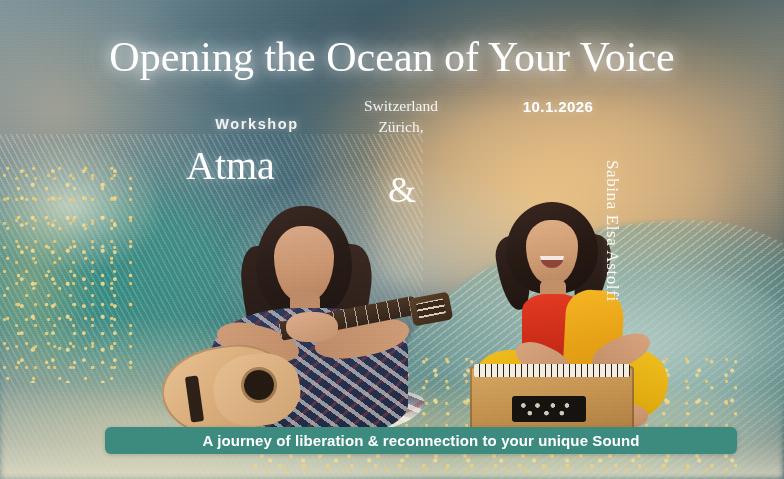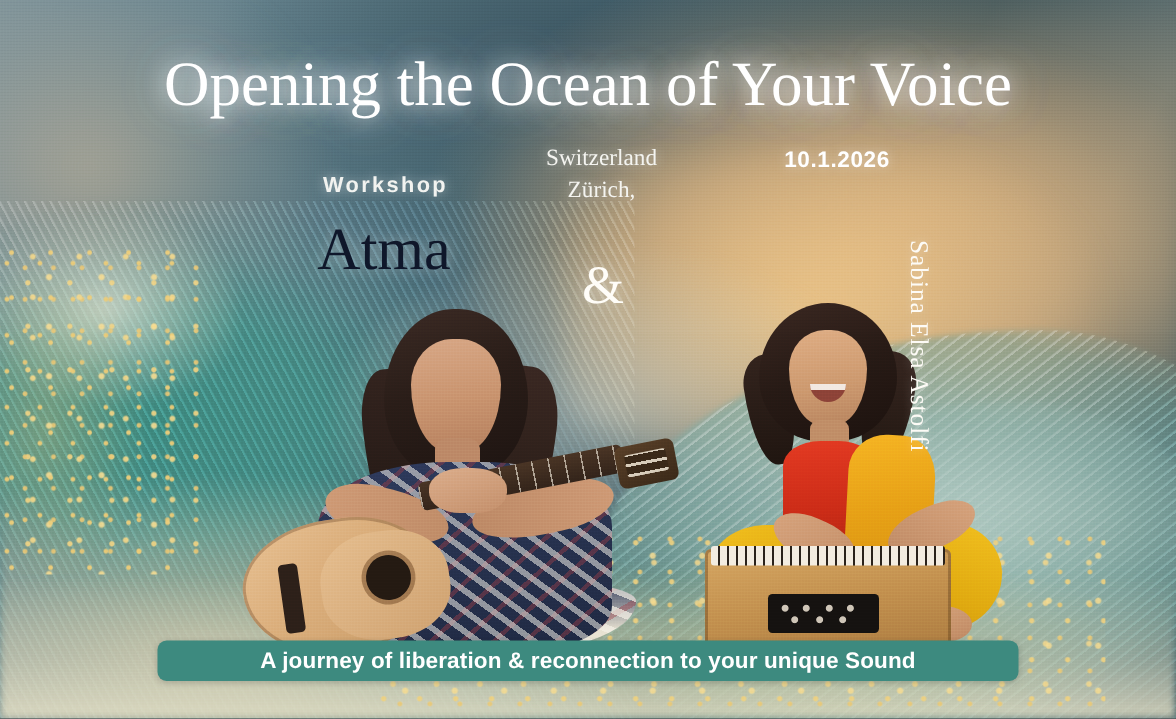--- a/index.html
+++ b/index.html
@@ -350,23 +350,23 @@
     font-family:"Liberation Serif", serif;
     font-size:15.5px;line-height:1.35;color:#f4f4f0;
     text-shadow:0 0 8px rgba(255,255,255,.45);
   }
   .sub-date{
     position:absolute;left:500px;top:2px;width:116px;text-align:center;
     font-size:15px;font-weight:bold;letter-spacing:.4px;color:#ffffff;
     text-shadow:0 0 8px rgba(255,255,255,.45);
   }
   .name-atma{
-    position:absolute;left:186px;top:146px;width:140px;text-align:center;
-    font-family:"Liberation Serif", serif;
-    font-size:40px;line-height:1;color:#0f172a;
+    position:absolute;left:186px;top:146px;width:140px;text-align:left;
+    font-family:"Liberation Serif", serif;
+    font-size:40px;line-height:1;color:#ffffff;
     text-shadow:0 0 10px rgba(255,255,255,.45);
   }
   .name-amp{
     position:absolute;left:376px;top:172px;width:52px;text-align:center;
     font-family:"Liberation Serif", serif;
     font-size:36px;line-height:1;color:#fffdf8;
     text-shadow:0 0 10px rgba(255,255,255,.4);
   }
   .name-sea{
     position:absolute;left:498px;top:146px;width:134px;text-align:center;
@@ -376,21 +376,21 @@
   }
   .name-vertical{
     position:absolute;left:621px;top:160px;
     transform-origin:left top;transform:rotate(90deg);
     font-family:"Liberation Serif", serif;
     font-size:17px;line-height:1;color:#fdfbf6;letter-spacing:.6px;white-space:nowrap;
     text-shadow:0 0 8px rgba(255,255,255,.35);
   }
 
   .banner{
-    position:absolute;left:105px;top:427px;width:574px;height:27px;
+    position:absolute;left:105px;top:427px;width:632px;height:27px;
     background:#3d8a7f;border-radius:6px;
     display:flex;align-items:center;justify-content:center;
     box-shadow:0 1px 4px rgba(0,0,0,.18);
   }
   .banner-text{
     font-size:15px;font-weight:bold;color:#fff;letter-spacing:.1px;white-space:nowrap;
   }
 </style>
 </head>
 <body>

